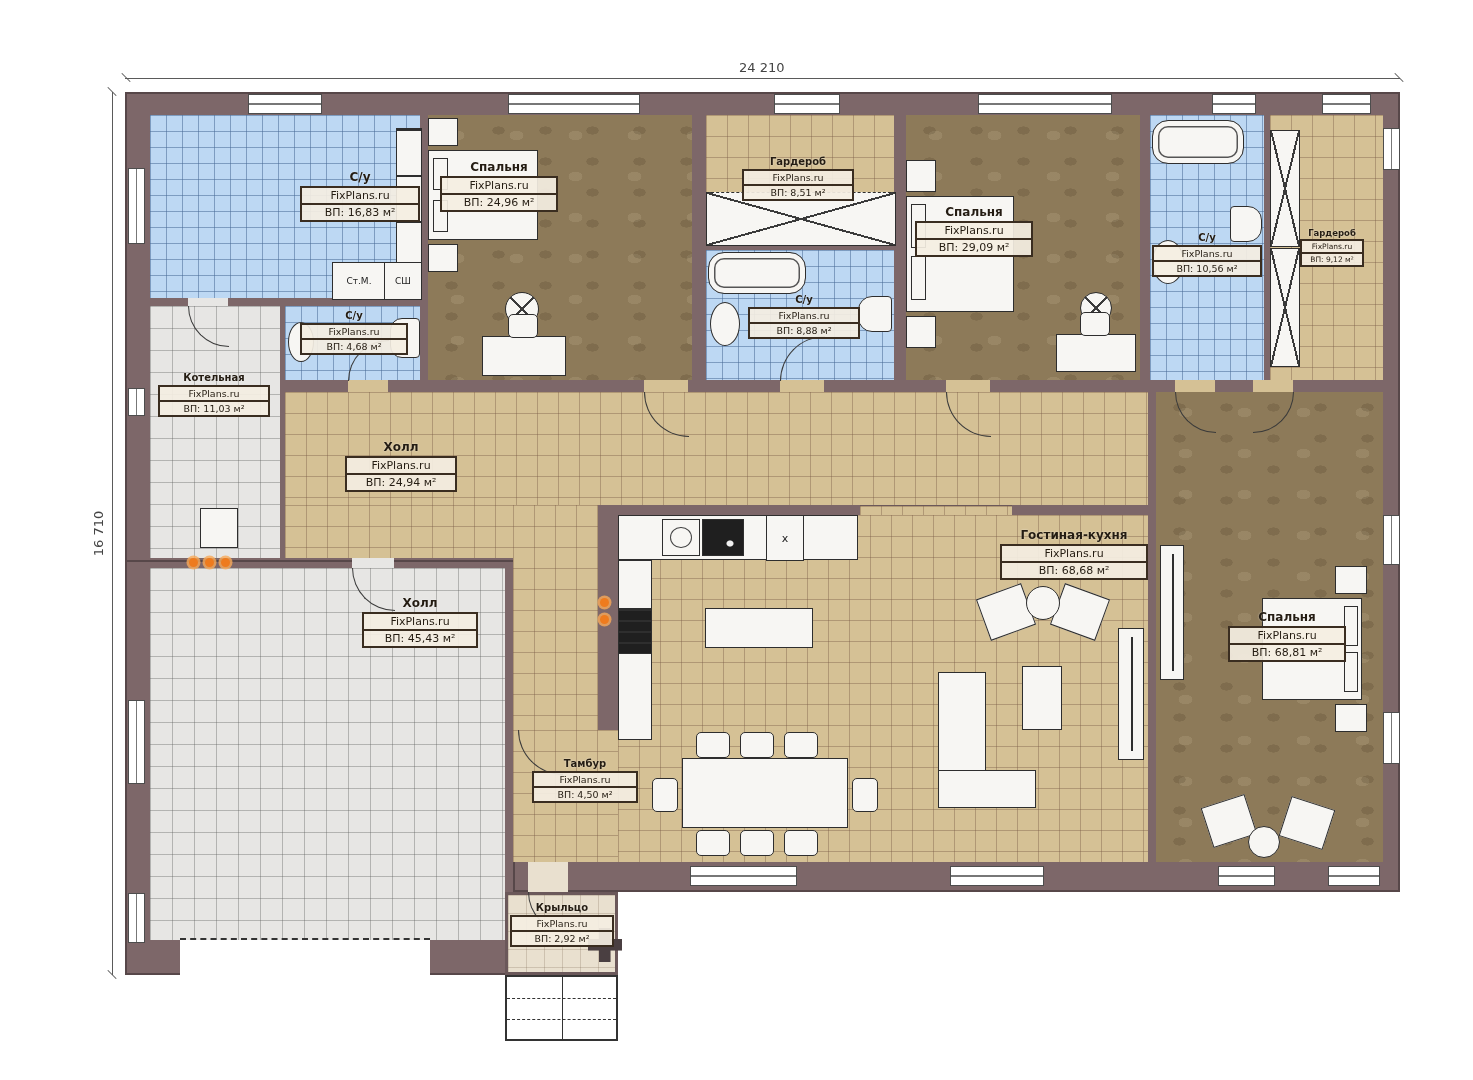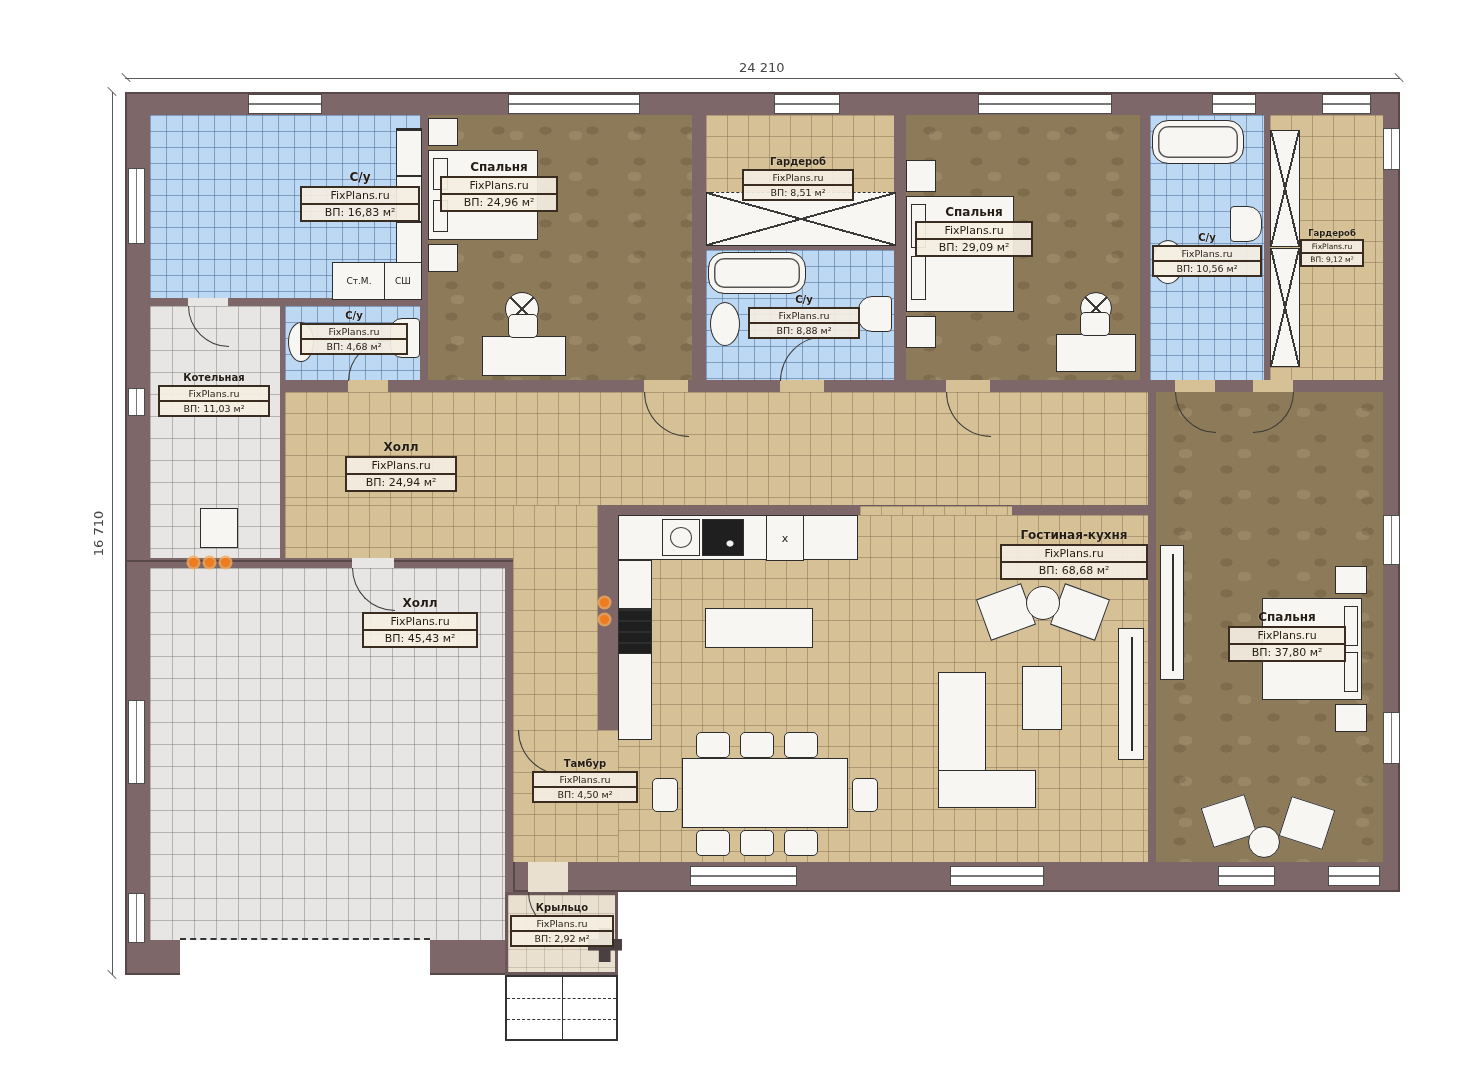--- a/index.html
+++ b/index.html
@@ -324,21 +324,21 @@
     <div class="rname">Гостиная-кухня</div>
     <div class="rbox">
         <div class="wm">FixPlans.ru</div>
         <div>ВП: 68,68 м²</div>
       </div>
   </div>
   <div class="rlabel" style="left:1228px;top:610px;width:118px;">
     <div class="rname">Спальня</div>
     <div class="rbox">
         <div class="wm">FixPlans.ru</div>
-        <div>ВП: 37,80 м²</div>
+        <div>ВП: 68,81 м²</div>
       </div>
   </div>
   <div class="rlabel sm" style="left:510px;top:902px;width:104px;text-align:center;">
     <div class="rname">Крыльцо</div>
     <div class="rbox">
         <div class="wm">FixPlans.ru</div>
         <div>ВП: 2,92 м²</div>
       </div>
   </div>
 

